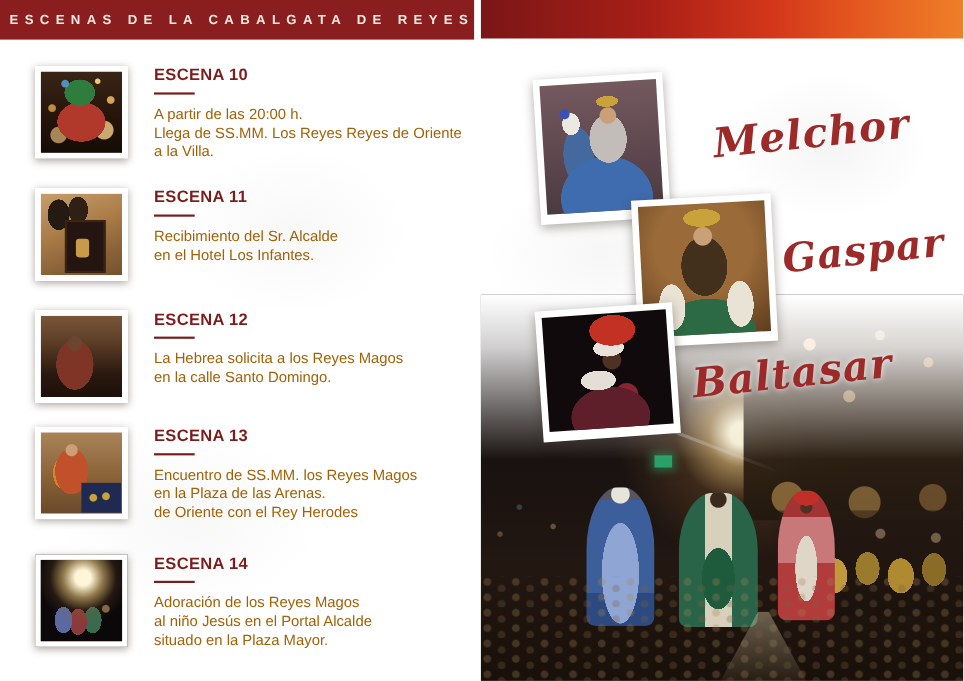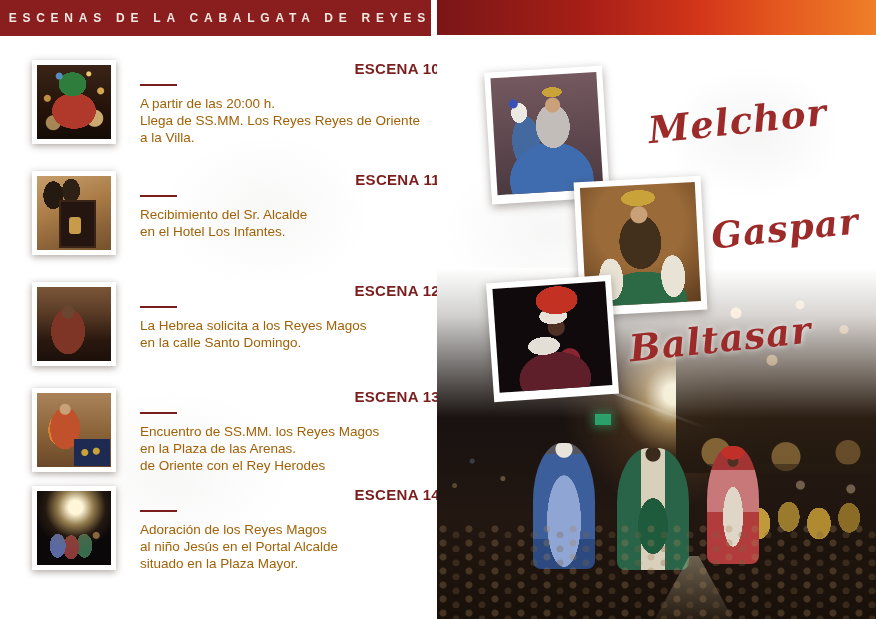--- a/index.html
+++ b/index.html
@@ -10,21 +10,21 @@
   .page-left{position:absolute;left:0;top:0;width:431px;height:619px;background:#fff;}
   .page-left .wm{position:absolute;left:0;top:36px;width:431px;height:583px;pointer-events:none;
     background:
       radial-gradient(ellipse 150px 110px at 62% 30%, rgba(120,110,100,.05), transparent 70%),
       radial-gradient(ellipse 170px 120px at 40% 75%, rgba(120,110,100,.05), transparent 70%);}
   .bar-left{position:absolute;left:0;top:0;width:431px;height:36px;background:#8a1e1e;
     display:flex;align-items:center;justify-content:flex-end;}
   .bar-left span{color:#f2e8e0;font-weight:bold;font-size:12px;letter-spacing:.48em;text-indent:.48em;white-space:nowrap;}
 
   .scene-row{position:absolute;left:32px;display:flex;}
-  .r0{top:60px}.r1{top:171px}.r2{top:282px}.r3{top:388px}.r4{top:486px}
+  .r0{top:60px}.r1{top:171px}.r2{top:282px}.r3{top:388px}.r4{top:504px}
 
   .thumb{width:74px;height:74px;border:5px solid #fff;box-shadow:0 2px 7px rgba(70,55,45,.45);
     position:relative;overflow:hidden;flex:none;background:#222;}
   .t0{background:
       radial-gradient(circle at 30% 15%, rgba(90,160,220,.85) 0 3px, transparent 4px),
       radial-gradient(circle at 70% 12%, rgba(255,220,120,.9) 0 2px, transparent 3px),
       radial-gradient(circle at 86% 35%, rgba(255,200,100,.8) 0 3px, transparent 4px),
       radial-gradient(circle at 14% 45%, rgba(255,190,90,.7) 0 3px, transparent 4px),
       radial-gradient(ellipse 14px 12px at 48% 26%, #2f7d3c 0 99%, transparent 100%),
       radial-gradient(ellipse 22px 18px at 50% 62%, #b0392b 0 99%, transparent 100%),
@@ -57,21 +57,21 @@
        #1e2a52;}
   .t4{background:
       radial-gradient(circle at 52% 22%, #fff6d8 0 7px, rgba(255,214,130,.55) 18px, rgba(140,95,45,.2) 30px, transparent 42px),
       radial-gradient(ellipse 8px 12px at 28% 74%, #5a6aa0 0 99%, transparent 100%),
       radial-gradient(ellipse 8px 12px at 46% 76%, #8a3a3a 0 99%, transparent 100%),
       radial-gradient(ellipse 8px 12px at 64% 74%, #3a6a4e 0 99%, transparent 100%),
       radial-gradient(circle at 80% 60%, rgba(255,200,120,.5) 0 3px, transparent 4px),
       #0b080a;}
 
   .scene-text{margin-left:24px;width:300px;}
-  .scene-text h3{margin:0;font-size:15px;font-weight:bold;color:#7b1d1d;letter-spacing:.3px;text-align:right;}
+  .scene-text h3{margin:0;font-size:15px;font-weight:bold;color:#7b1d1d;letter-spacing:.3px;}
   .rule{width:37px;height:2px;background:#7b1d1d;margin:7px 0 9px;}
   .scene-text p{margin:0;font-size:13.5px;line-height:17px;color:#a16207;}
 
   
   .page-right{position:absolute;left:437px;top:0;width:439px;height:619px;background:#fff;overflow:hidden;}
   .bar-right{position:absolute;left:0;top:0;width:439px;height:35px;
     background:linear-gradient(90deg,#7a1616 0%,#a91f17 35%,#d3361a 60%,#e4581f 78%,#ef7f28 100%);}
   .page-right .wm{position:absolute;left:0;top:35px;width:439px;height:280px;pointer-events:none;
     background:
       radial-gradient(ellipse 130px 95px at 72% 35%, rgba(120,110,105,.07), transparent 70%),

